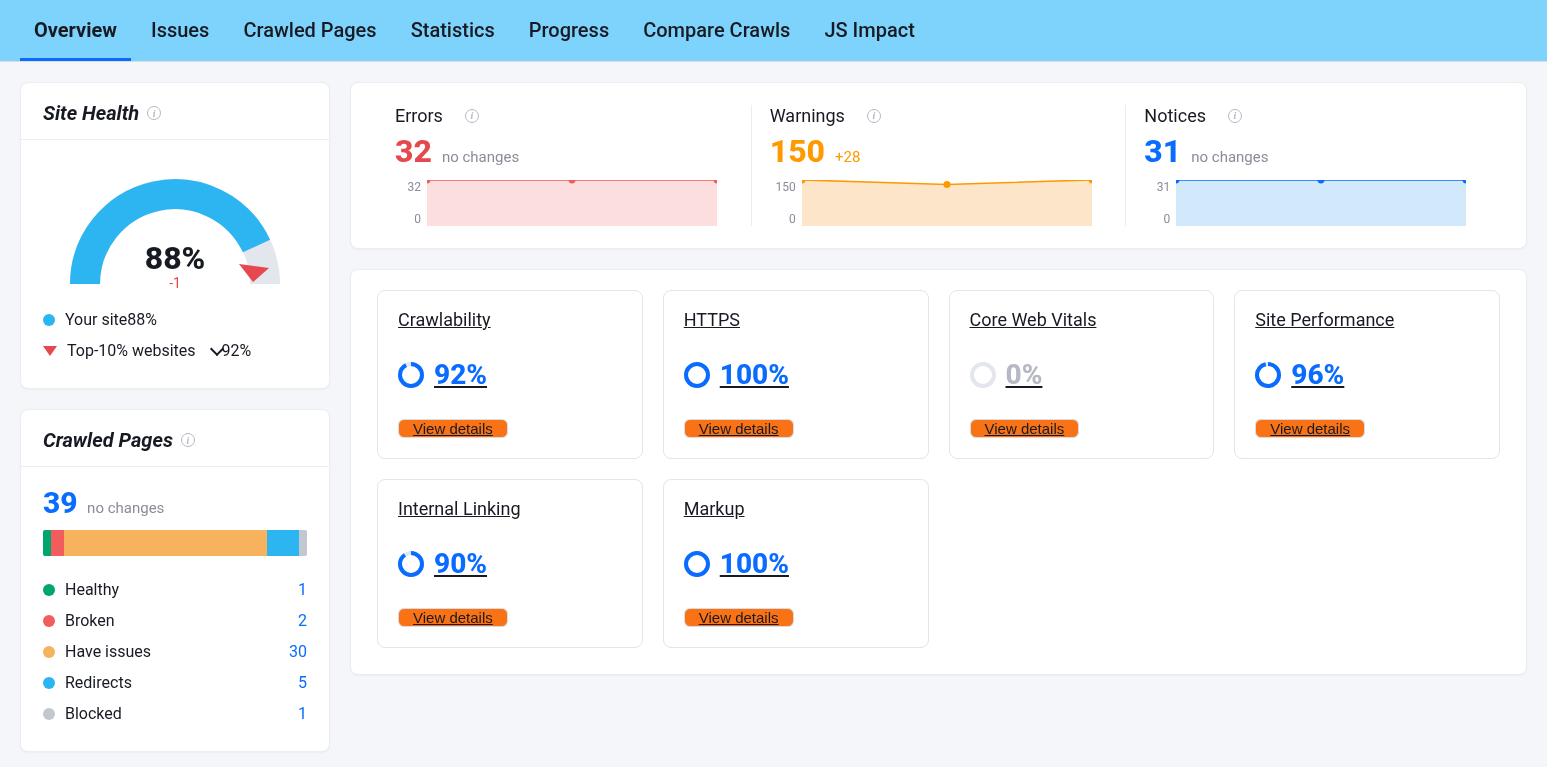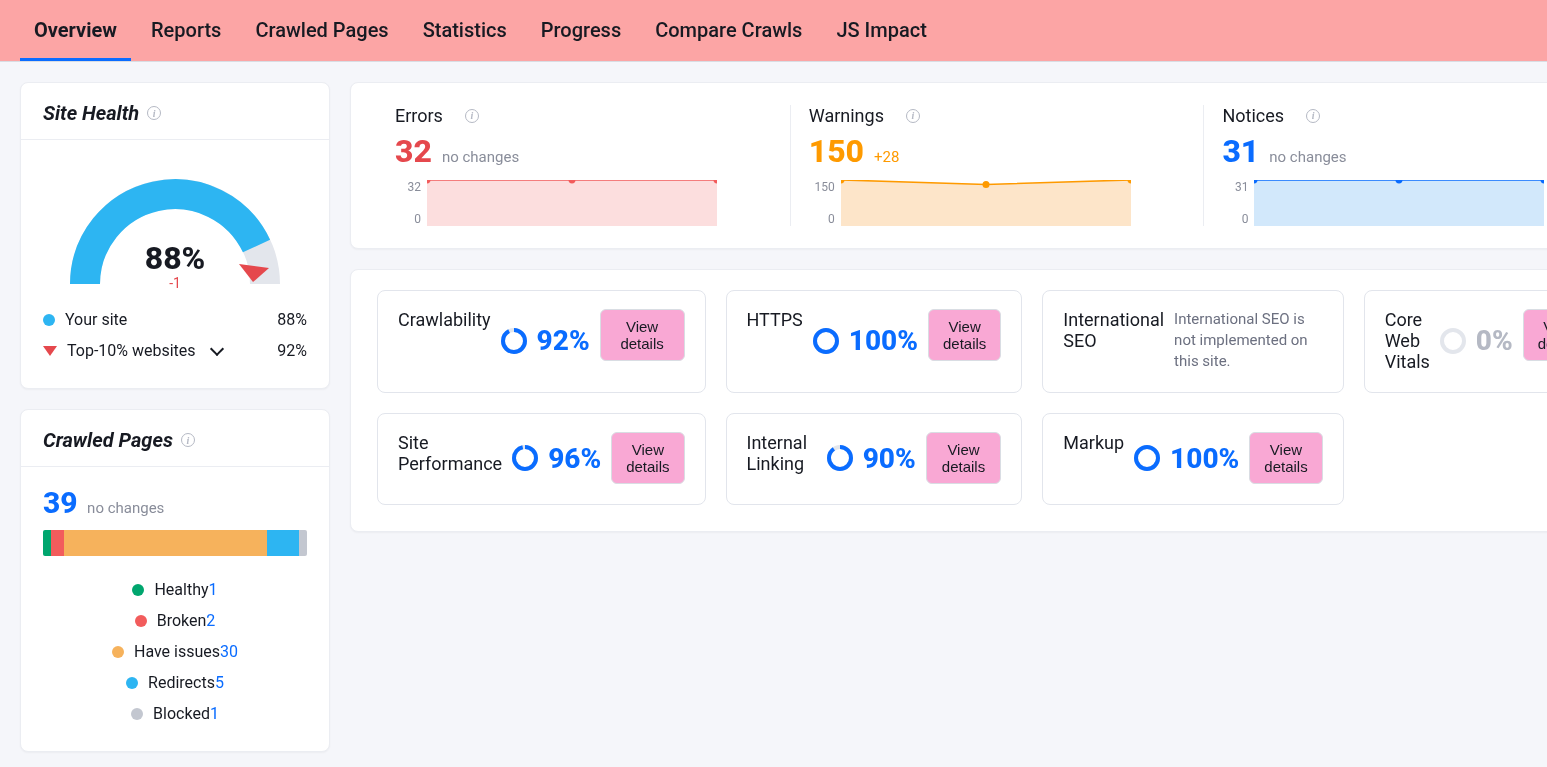--- a/index.html
+++ b/index.html
@@ -7,21 +7,21 @@
     font-family: -apple-system, BlinkMacSystemFont, "Segoe UI", Roboto, Helvetica, Arial, sans-serif;
     background: #f5f6fa;
     color: #171a22;
     font-size: 14px;
   }
   .tabs {
     display: flex;
     gap: 0;
     padding: 0 20px;
     border-bottom: 1px solid #d9dde3;
-    background: #fca5a5;
+    background: #7dd3fc;
   }
   .tab {
     padding: 18px 14px 16px 14px;
     font-size: 20px;
     color: #171a22;
     font-weight: 500;
     cursor: pointer;
     border-bottom: 3px solid transparent;
     margin-right: 6px;
   }
@@ -78,21 +78,21 @@
     font-size: 10px;
     color: #b5b9c4;
     font-style: italic;
     font-family: serif;
     font-weight: bold;
     cursor: default;
   }
   
   .gauge-wrap { display:flex; justify-content:center; padding: 6px 0 10px 0; }
   .legend-row {
-    display: flex; align-items: center; justify-content: space-between;
+    display: flex; align-items: center; justify-content: flex-start;
     font-size: 16px; padding: 6px 0;
   }
   .legend-left { display:flex; align-items:center; gap:10px; }
   .dot { width: 12px; height: 12px; border-radius: 50%; display:inline-block; }
   .tri-down {
     width: 0; height: 0;
     border-left: 7px solid transparent;
     border-right: 7px solid transparent;
     border-top: 10px solid #e5484d;
     display:inline-block;
@@ -103,58 +103,58 @@
     border-bottom: 2px solid #171a22;
     transform: rotate(45deg);
     margin-left: 6px; margin-bottom: 3px;
     display:inline-block;
   }
   
   .big-num { font-size: 30px; font-weight: 800; color: #0a6cff; display:inline-block; margin-right:6px;}
   .sub-text { font-size: 15px; color: #898d9a; }
   .stack-bar { display:flex; height: 26px; border-radius: 2px; overflow:hidden; margin: 10px 0 18px 0;}
   .seg { height:100%; }
-  .list-row { display:flex; align-items:center; justify-content:center; padding: 6px 0; font-size:16px;}
+  .list-row { display:flex; align-items:center; justify-content:space-between; padding: 6px 0; font-size:16px;}
   .list-left { display:flex; align-items:center; gap:10px;}
   .list-val { color:#0a6cff; }
   
   .issues-card { display:flex; padding: 22px 26px 22px 26px; gap: 0; }
   .issue-col { flex:1; padding: 0 18px; }
   .issue-col:not(:last-child){ border-right: 1px solid #ebedf2; }
   .issue-title { font-size: 18px; color: #171a22; display:flex; align-items:center; gap:22px;}
   .issue-num-row { display:flex; align-items: baseline; gap: 10px; margin-top: 6px;}
   .issue-num { font-size: 32px; font-weight: 800; }
   .issue-note { font-size: 15px; color: #898d9a; }
   .spark-wrap { margin-top: 10px; display:flex; gap:6px;}
   .spark-axis { font-size: 12px; color:#898d9a; display:flex; flex-direction:column; justify-content:space-between; align-items:flex-end; height:46px; width:26px;}
   
   .thematic-header { padding: 18px 26px 6px 26px; font-size: 20px; font-weight:800; font-style: italic;}
   .thematic-grid { display:grid; grid-template-columns: repeat(4, 1fr); gap: 20px; padding: 20px 26px 26px 26px;}
-  .tile { border:1px solid #e2e5ec; border-radius:8px; padding: 18px 20px 20px 20px; display:flex; flex-direction:row; gap:10px;}
+  .tile { border:1px solid #e2e5ec; border-radius:8px; padding: 18px 20px 20px 20px; display:flex; flex-direction:column; gap:28px;text-decoration:underline;}
   .tile-title { font-size: 18px; color:#171a22; }
   .tile-val-row { display:flex; align-items:center; gap:10px;}
   .tile-val { font-size: 28px; font-weight:800; color:#0a6cff;}
   .tile-val.gray { color:#b5b9c4;}
   .tile-sub { font-size: 15px; color:#6c7080; line-height:1.4; }
   .btn {
-    background: #f9a8d4; border:1px solid #d9dde3; border-radius:6px;
-    padding: 8px 14px; font-size: 15px; color:#171a22; cursor:pointer;
+    background: #f97316; border:1px solid #d9dde3; border-radius:6px;
+    padding: 0 14px; font-size: 15px; color:#171a22; cursor:pointer;
     align-self:flex-start;
   }
   .ring { width:26px; height:26px; flex:0 0 26px;}
   .c-err { color:#e5484d; }
   .c-warn { color:#fe9a00; }
   .c-notice { color:#0a6cff; }
 </style>
 </head>
 <body>
 
 <div class="tabs" id="tabs">
     <div class="tab active">Overview</div>
-    <div class="tab">Reports</div>
+    <div class="tab">Issues</div>
     <div class="tab">Crawled Pages</div>
     <div class="tab">Statistics</div>
     <div class="tab">Progress</div>
     <div class="tab">Compare Crawls</div>
     <div class="tab">JS Impact</div>
   </div>
 
 <div class="content">
   <div class="left">
 
@@ -341,24 +341,20 @@
             <div class="tile-val-row">
               <svg class="ring" viewBox="0 0 26 26">
                 <circle cx="13" cy="13" r="11" stroke="#e3e6ec" stroke-width="4" fill="none"></circle>
                 <circle cx="13" cy="13" r="11" stroke="#0a6cff" stroke-width="4" fill="none" stroke-dasharray="69.11503837897544 69.11503837897544" transform="rotate(-90 13 13)" stroke-linecap="butt"></circle>
               </svg>
               <span class="tile-val">100%</span>
             </div>
             <button class="btn">View details</button>
           </div>
           <div class="tile">
-            <div class="tile-title">International SEO</div>
-            <div class="tile-sub">International SEO is not implemented on this site.</div>
-          </div>
-          <div class="tile">
             <div class="tile-title">Core Web Vitals</div>
             <div class="tile-val-row">
               <svg class="ring" viewBox="0 0 26 26">
                 <circle cx="13" cy="13" r="11" stroke="#e3e6ec" stroke-width="4" fill="none"></circle>
                 <circle cx="13" cy="13" r="11" stroke="#c3c7d0" stroke-width="4" fill="none" stroke-dasharray="0 69.11503837897544" transform="rotate(-90 13 13)" stroke-linecap="butt"></circle>
               </svg>
               <span class="tile-val gray">0%</span>
             </div>
             <button class="btn">View details</button>
           </div>

